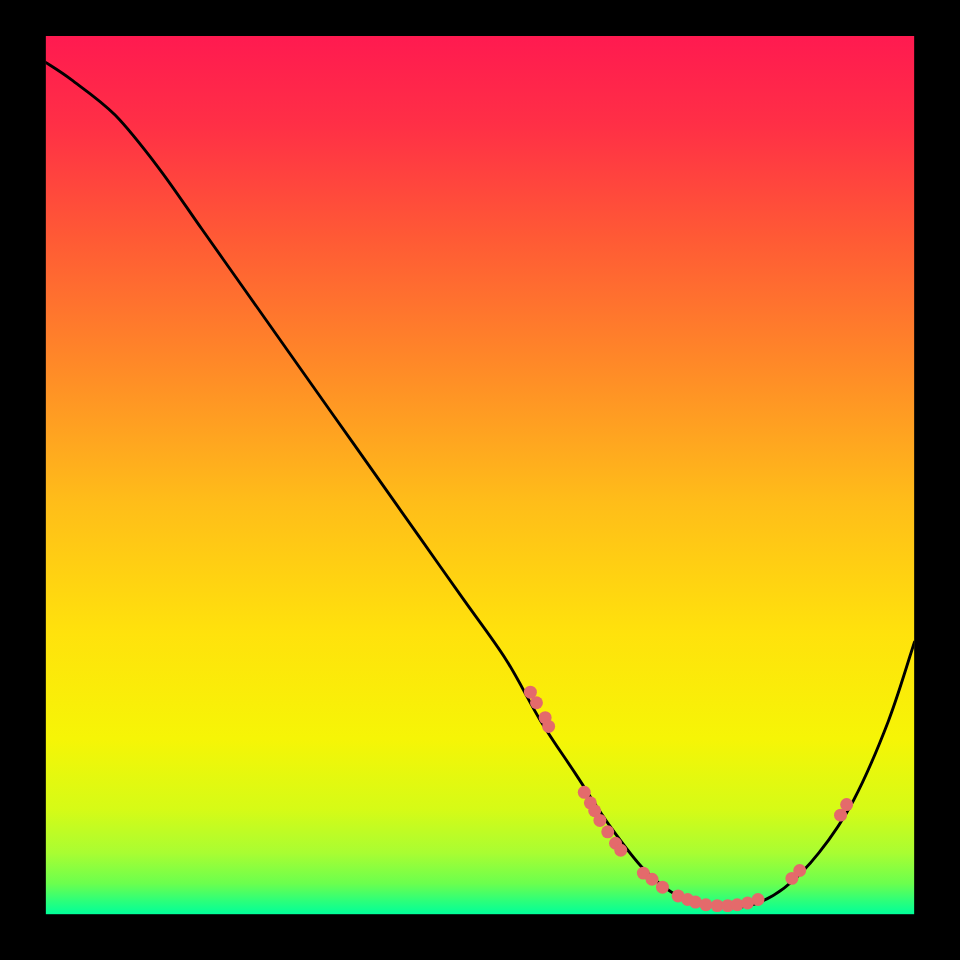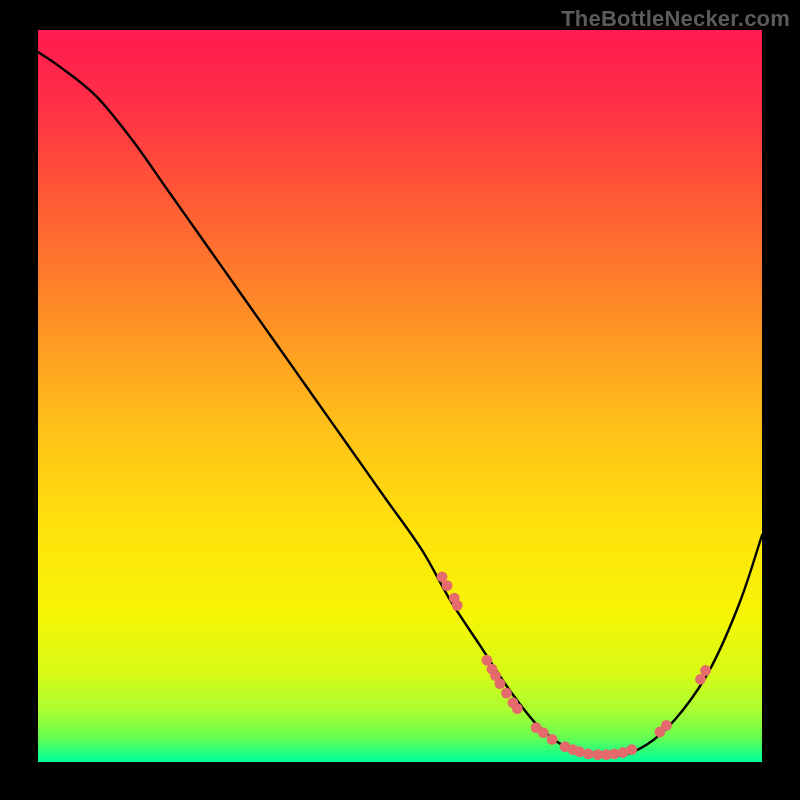--- a/index.html
+++ b/index.html
@@ -37,21 +37,20 @@
     display: block;
     width: 100%;
     height: 100%;
   }
 </style>
 </head>
 <body>
 
 <div class="wrap">
 
-  <div class="watermark">TheBottleNecker.com</div>
 
   <div class="plot-area">
     <svg viewBox="0 0 724 732" preserveAspectRatio="none">
       <defs>
         <linearGradient id="bg-grad" x1="0" y1="0" x2="0" y2="1">
         <stop offset="0.00%" stop-color="#ff1a50"></stop>
             <stop offset="10.00%" stop-color="#ff2f46"></stop>
             <stop offset="23.00%" stop-color="#ff5a35"></stop>
             <stop offset="38.00%" stop-color="#ff8b27"></stop>
             <stop offset="53.00%" stop-color="#ffbd19"></stop>

